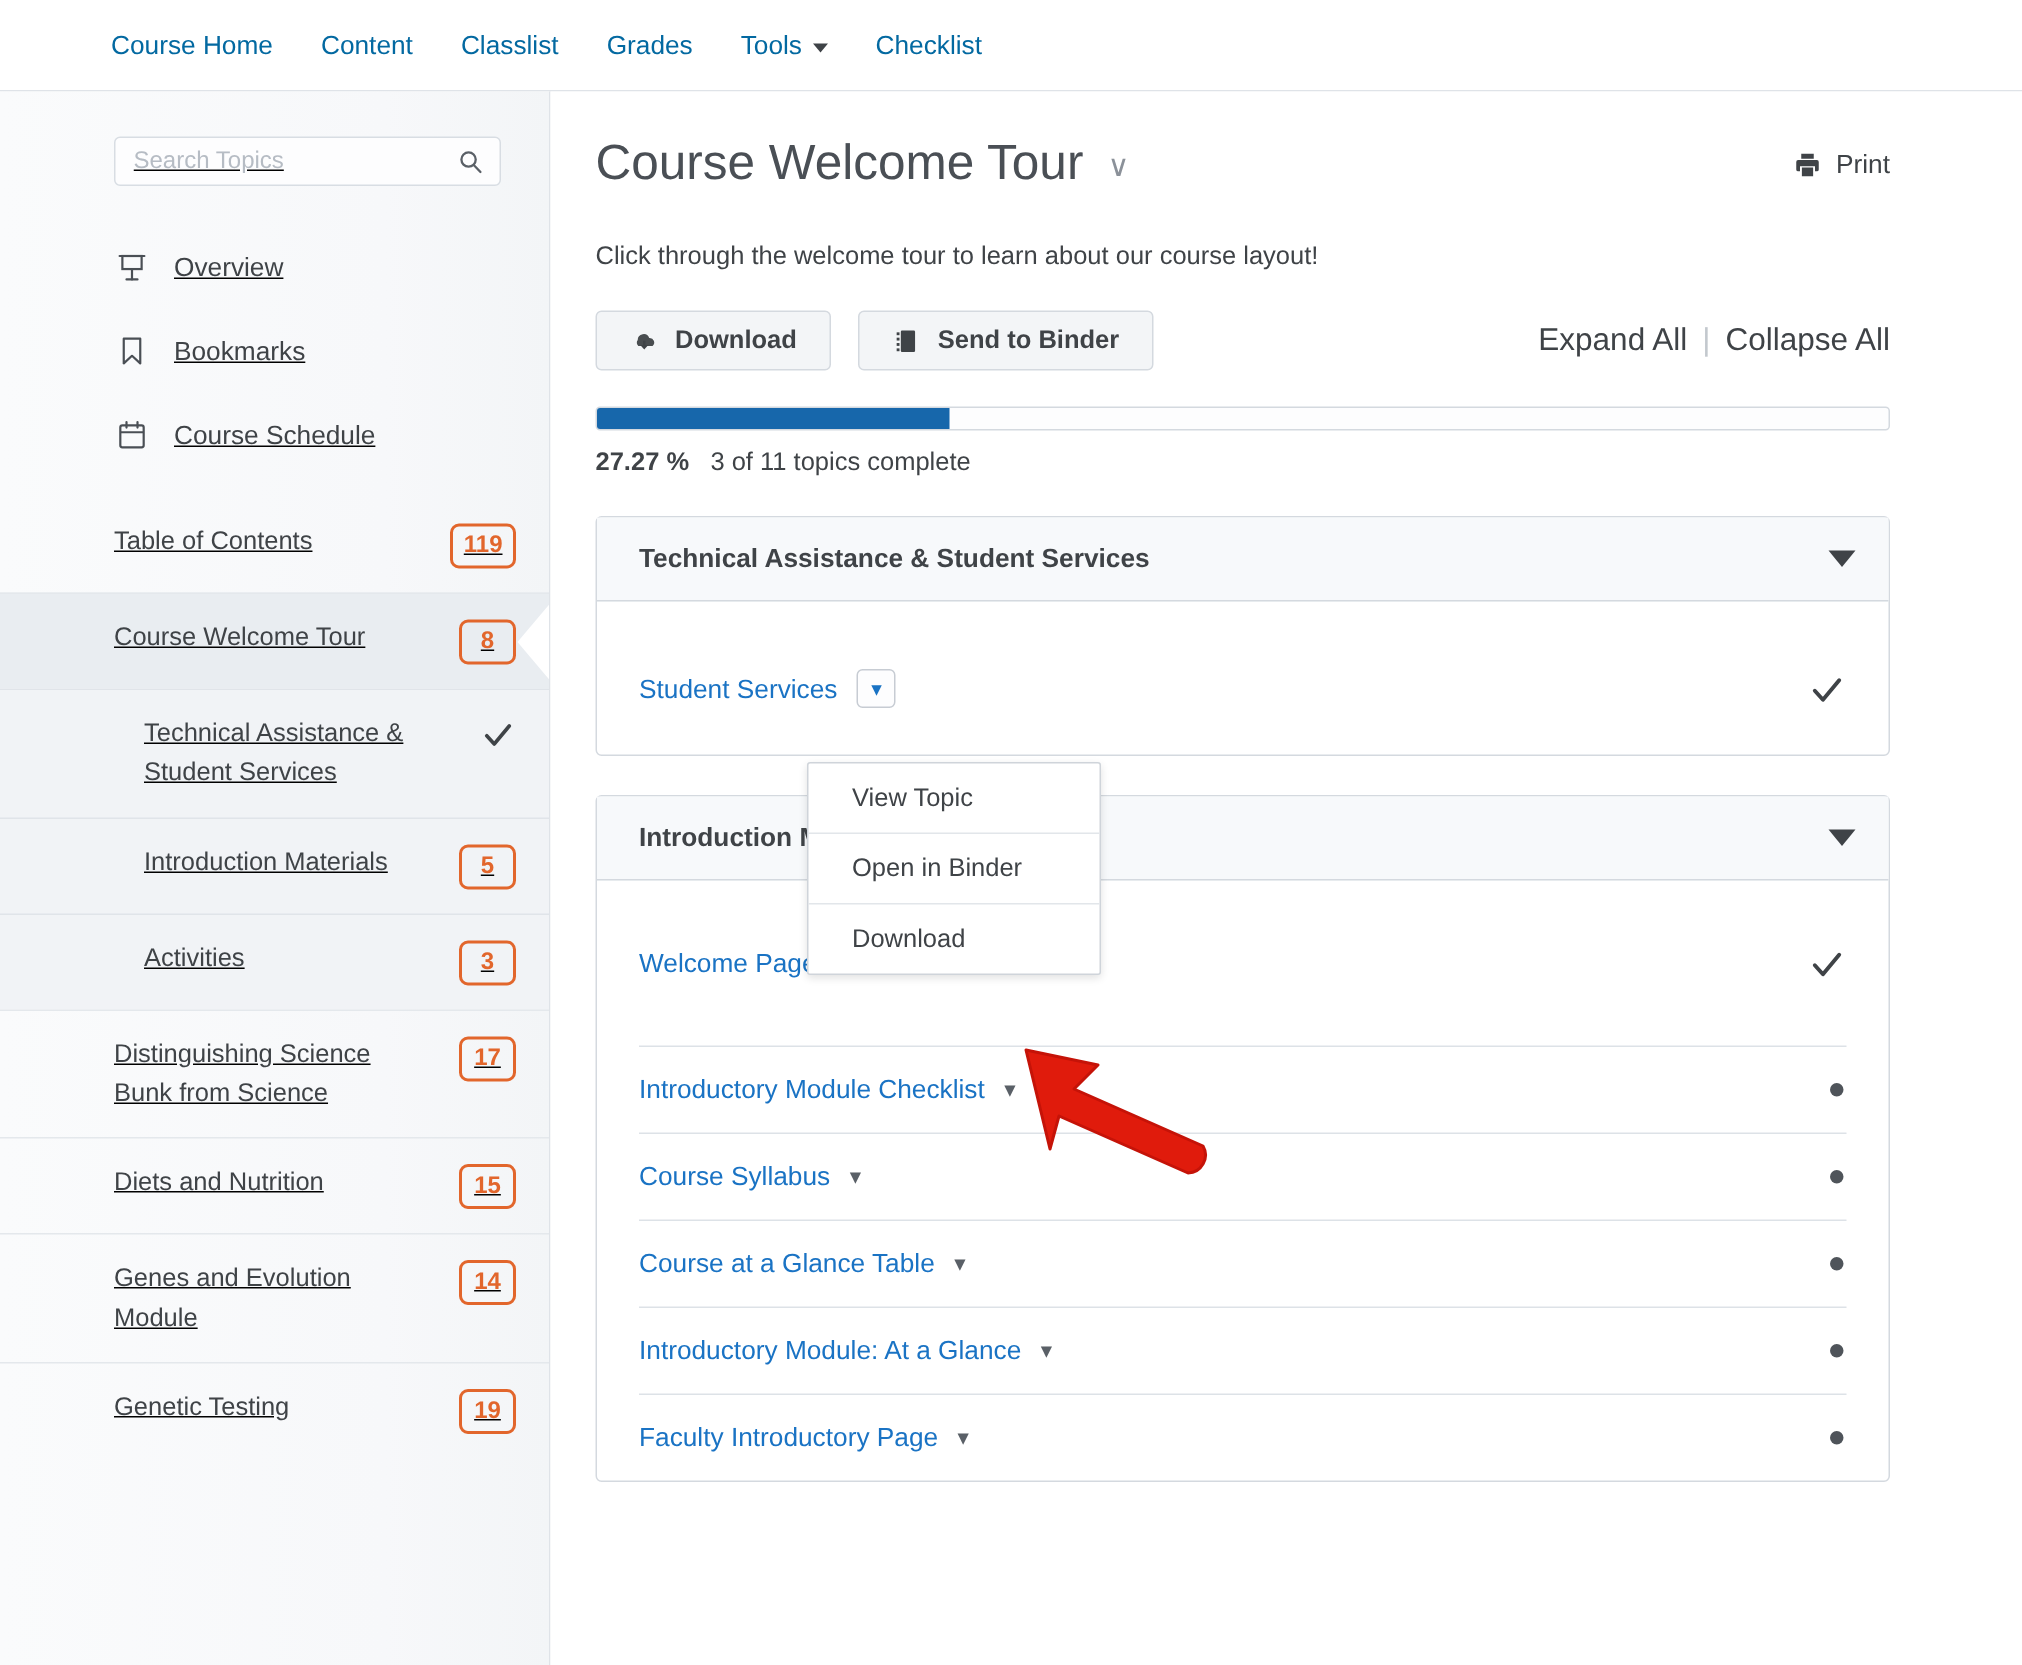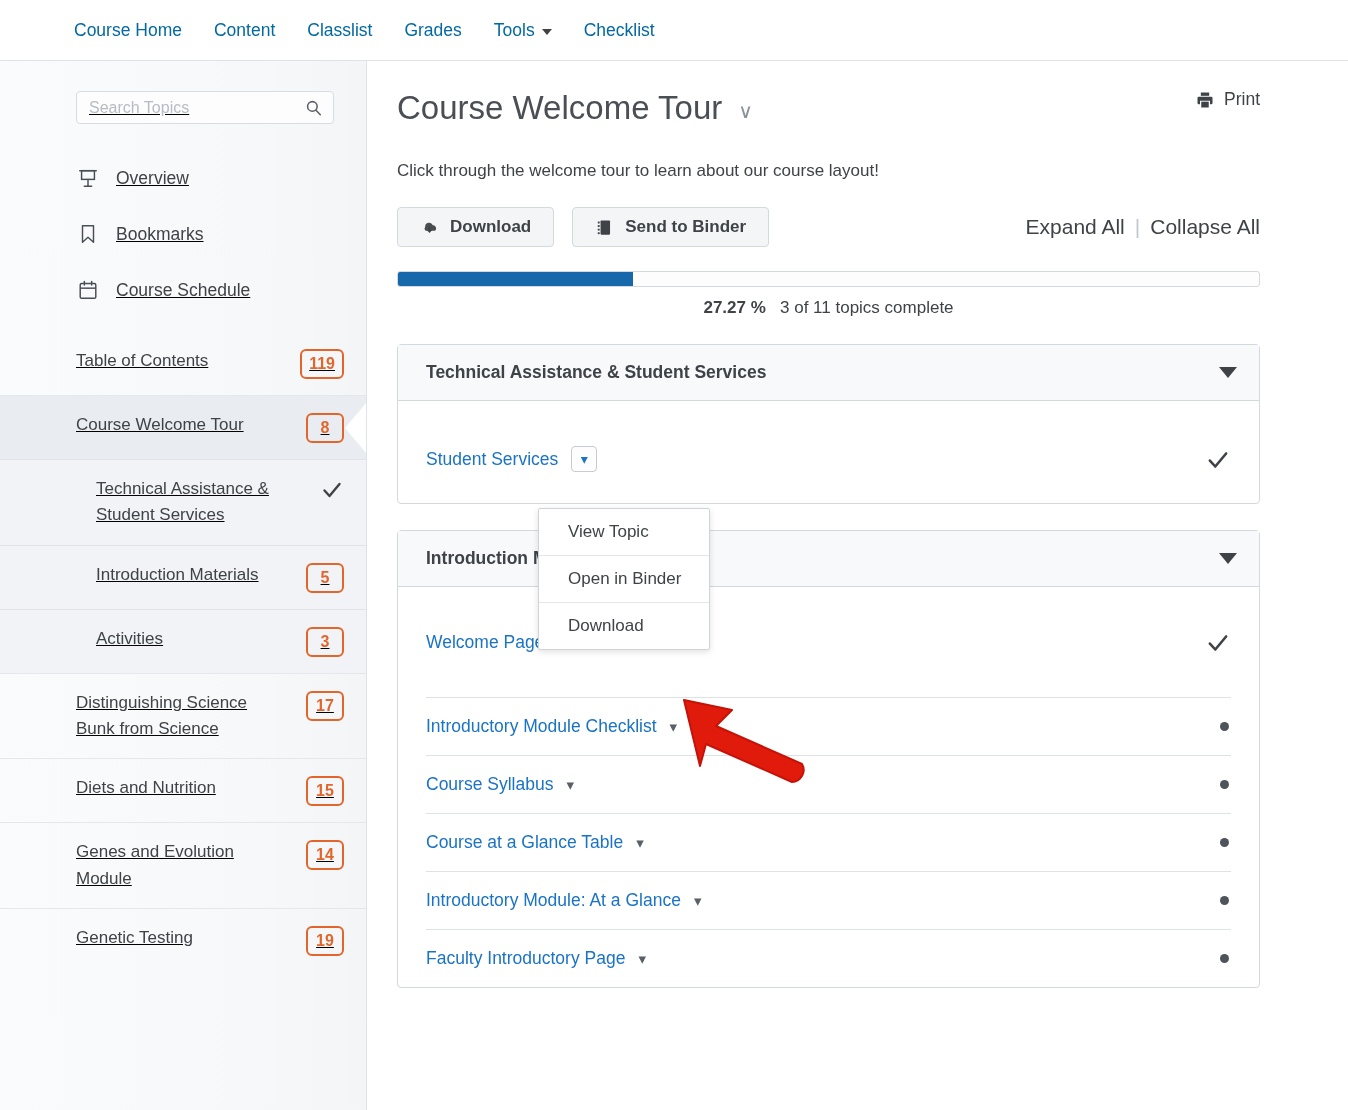--- a/index.html
+++ b/index.html
@@ -180,20 +180,21 @@
     font-weight: normal;
     display: flex;
     align-items: center;
     gap: 16px;
   }
   .title-chev { color: #8b9199; font-size: 20px; line-height: 1; margin-top: 6px; }
   .print-btn {
     display: flex; align-items: center; gap: 9px;
     font-size: 17.5px; color: #3f4347;
     cursor: pointer;
+    margin-top: 10px;
   }
 
   .subtitle {
     margin-top: 34px;
     font-size: 17px;
     color: #3f4347;
   }
 
   .action-row {
     margin-top: 26px;
@@ -232,21 +233,21 @@
     border-radius: 3px;
     background: #fdfdfe;
     overflow: hidden;
   }
   .progress-fill {
     height: 100%;
     background: #1767ab;
   }
   .progress-text {
     margin-top: 11px;
-    text-align: center;
+    text-align: left;
     font-size: 17px;
     color: #3f4347;
   }
   .progress-text b { font-weight: bold; }
 
   
   .module {
     margin-top: 26px;
     border: 1px solid #d4d9df;
     border-radius: 4px;
@@ -314,21 +315,21 @@
     color: #1a73c4;
     font-size: 14px;
     line-height: 1;
   }
 
   
   .dropdown-menu {
     position: absolute;
     left: 538px;
     top: 508px;
-    width: 172px;
+    width: 196px;
     background: #ffffff;
     border: 1px solid #cfd4da;
     border-radius: 2px;
     box-shadow: 0 2px 6px rgba(0,0,0,0.12);
     z-index: 40;
   }
   .dd-item {
     padding: 13px 0 13px 29px;
     font-size: 17px;
     color: #3f4347;

